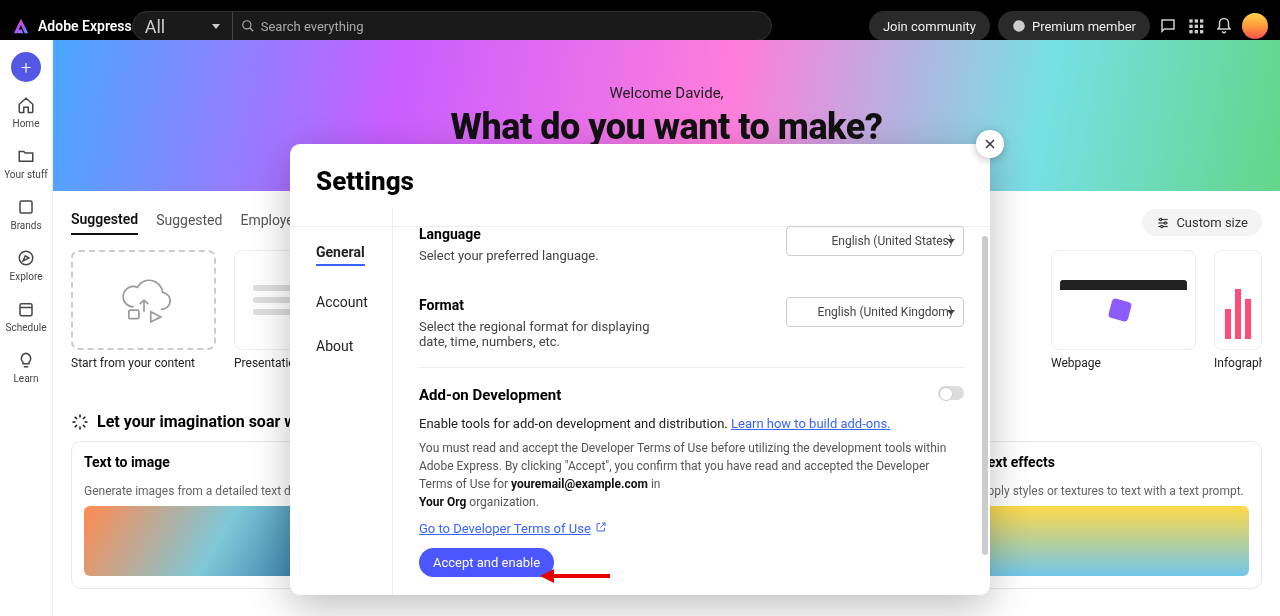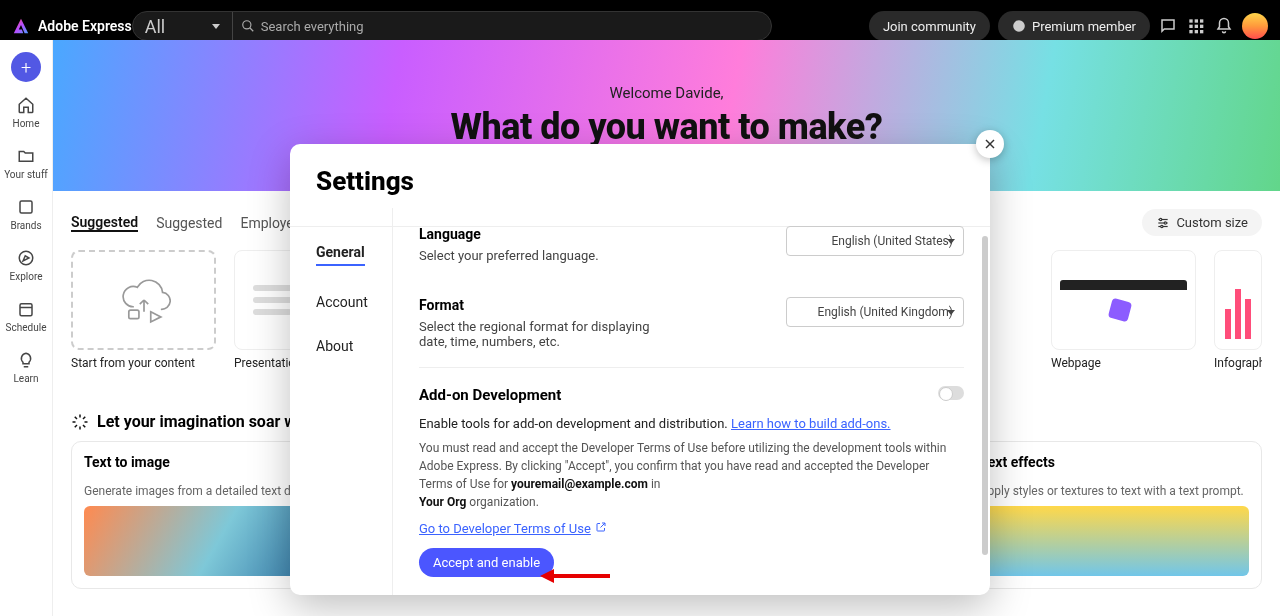--- a/index.html
+++ b/index.html
@@ -27,21 +27,21 @@
   .rail-item { display:flex; flex-direction:column; align-items:center; gap:4px; font-size:10px; color:#464646; width:100%; padding:4px 0;}
   .rail-item svg { width:18px; height:18px; stroke:#464646; }
 
   
   .main { position:absolute; top:40px; left:53px; right:0; bottom:0; overflow:hidden;}
   .hero { height: 151px; background: linear-gradient(100deg,#4aa8ff 0%,#c95eff 28%,#ff7ddb 55%,#76e0e4 80%,#62d68a 100%); display:flex; flex-direction:column; align-items:center; justify-content:center; color:#111;}
   .hero-welcome { font-size: 15px; color:#222; margin-bottom:4px;}
   .hero-title { font-size: 36px; font-weight: 800; letter-spacing:-0.5px;}
   .below { padding: 18px 18px 0 18px; }
   .tabs { display:flex; gap:18px; align-items:center; font-size:14px; color:#555;}
-  .tab { cursor:default;}
+  .tab { padding-bottom:6px; cursor:default;}
   .tab.active { color:#111; font-weight:600; border-bottom:2px solid #111;}
   .custom-size { margin-left:auto; background:#f4f4f4; border-radius:16px; padding:6px 14px; display:flex; align-items:center; gap:6px; font-size:13px; color:#333;}
   .tplrow { display:flex; gap:18px; margin-top:14px;}
   .tpl { width:145px; display:flex; flex-direction:column; gap:6px;}
   .tpl-thumb { height:100px; border-radius:8px; background:#f5f5f5; display:flex; align-items:center; justify-content:center;}
   .tpl-thumb.dashed { border:2px dashed #ccc; background:#fff;}
   .tpl-label { font-size:12px; color:#222;}
   .genai-title { display:flex; align-items:center; gap:8px; margin-top:42px; font-weight:700; font-size:16px;}
   .cards { display:flex; gap:18px; margin-top:10px;}
   .card { flex:1; background:#fff; border:1px solid #e8e8e8; border-radius:10px; padding:12px; min-height:120px;}

